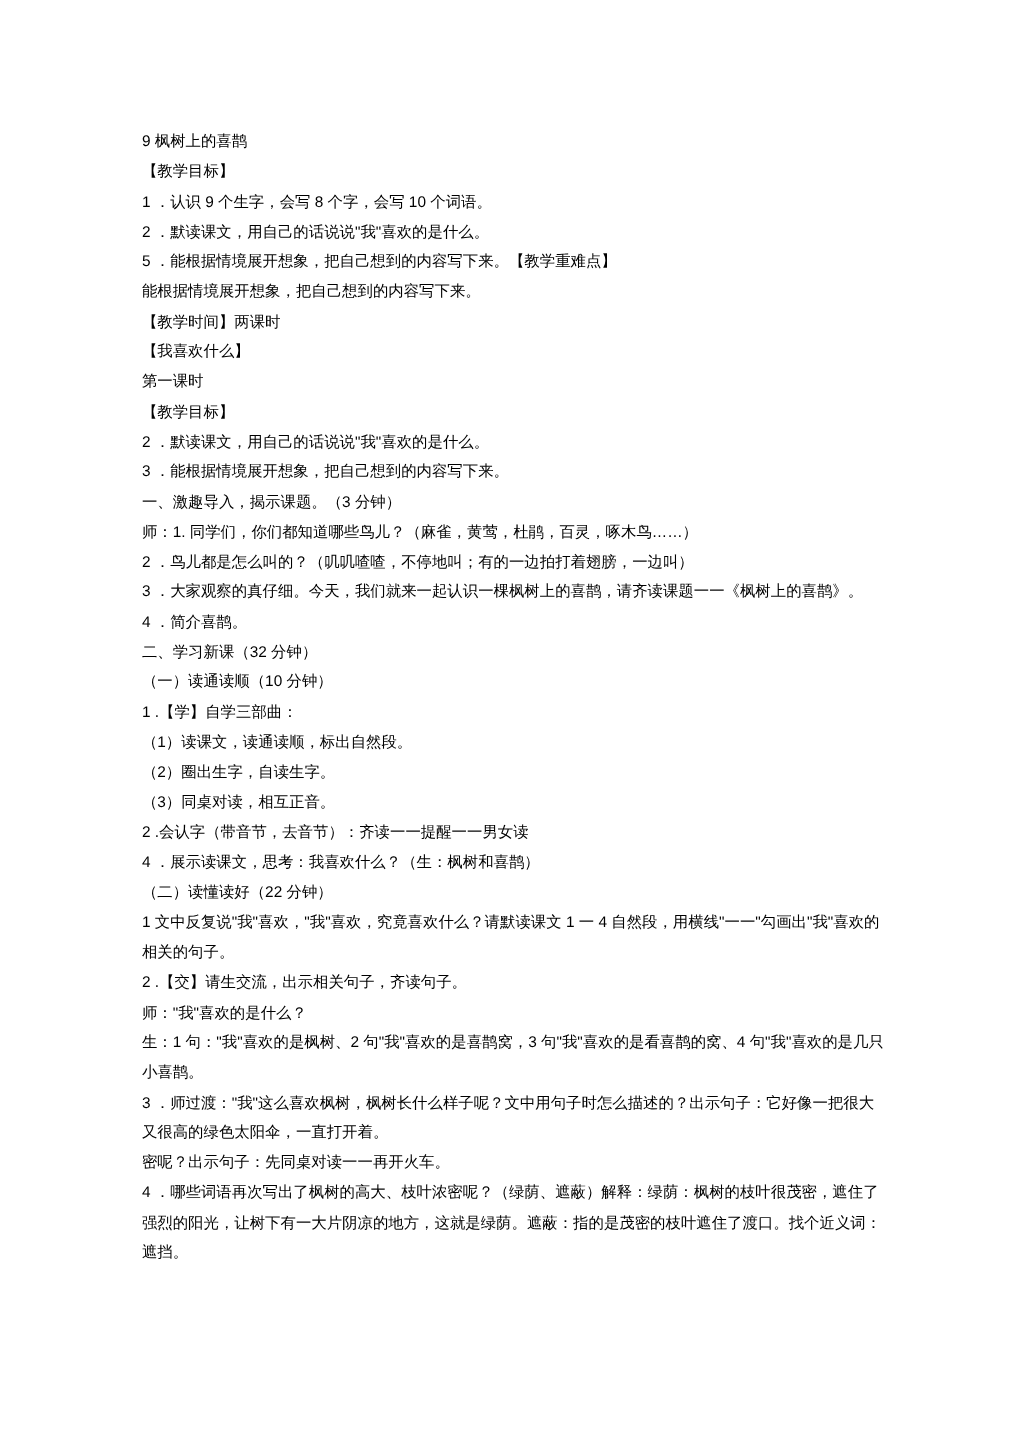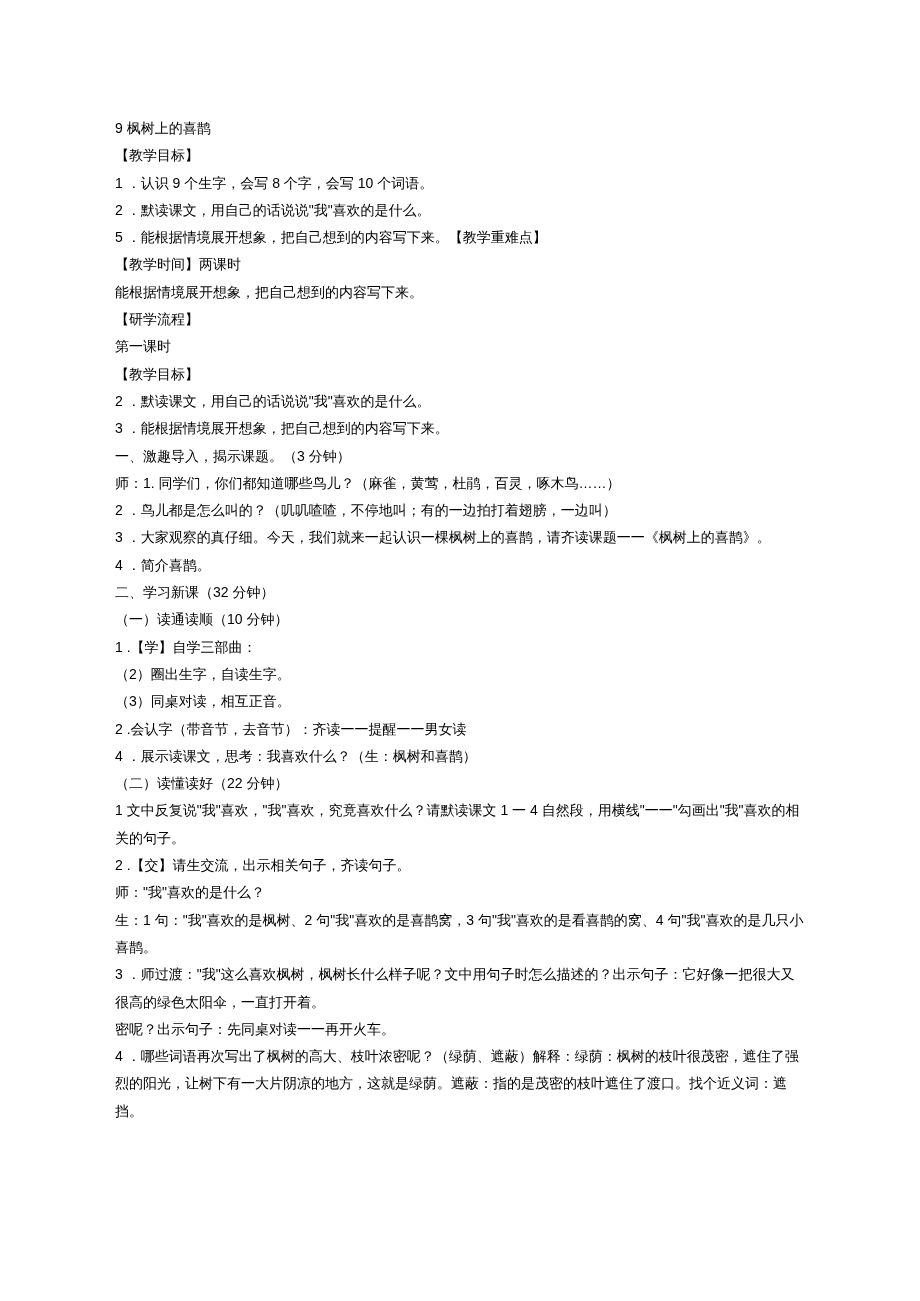--- a/index.html
+++ b/index.html
@@ -12,47 +12,49 @@
     line-height: 1.95;
   }
   .page {
     width: 920px;
     min-height: 1301px;
     padding: 115px 115px 40px 115px;
     box-sizing: border-box;
   }
   .line {
     display: block;
+    margin-left: 14px;
   }
 </style>
 </head>
 <body>
 
 <div class="page">
   <div class="content" id="content-container">
       <span class="line">9 枫树上的喜鹊</span>
       <span class="line">【教学目标】</span>
       <span class="line">1 ．认识 9 个生字，会写 8 个字，会写 10 个词语。</span>
       <span class="line">2 ．默读课文，用自己的话说说"我"喜欢的是什么。</span>
       <span class="line">5 ．能根据情境展开想象，把自己想到的内容写下来。【教学重难点】</span>
+      <span class="line">能根据情境展开想象，把自己想到的内容写下来。</span>
       <span class="line">【教学时间】两课时</span>
-      <span class="line">能根据情境展开想象，把自己想到的内容写下来。</span>
-      <span class="line">【研学流程】</span>
+      <span class="line">【我喜欢什么】</span>
       <span class="line">第一课时</span>
       <span class="line">【教学目标】</span>
       <span class="line">2 ．默读课文，用自己的话说说"我"喜欢的是什么。</span>
       <span class="line">3 ．能根据情境展开想象，把自己想到的内容写下来。</span>
       <span class="line">一、激趣导入，揭示课题。（3 分钟）</span>
       <span class="line">师：1. 同学们，你们都知道哪些鸟儿？（麻雀，黄莺，杜鹃，百灵，啄木鸟……）</span>
       <span class="line">2 ．鸟儿都是怎么叫的？（叽叽喳喳，不停地叫；有的一边拍打着翅膀，一边叫）</span>
       <span class="line">3 ．大家观察的真仔细。今天，我们就来一起认识一棵枫树上的喜鹊，请齐读课题一一《枫树上的喜鹊》。</span>
       <span class="line">4 ．简介喜鹊。</span>
       <span class="line">二、学习新课（32 分钟）</span>
       <span class="line">（一）读通读顺（10 分钟）</span>
       <span class="line">1 .【学】自学三部曲：</span>
+      <span class="line">（1）读课文，读通读顺，标出自然段。</span>
       <span class="line">（2）圈出生字，自读生字。</span>
       <span class="line">（3）同桌对读，相互正音。</span>
       <span class="line">2 .会认字（带音节，去音节）：齐读一一提醒一一男女读</span>
       <span class="line">4 ．展示读课文，思考：我喜欢什么？（生：枫树和喜鹊）</span>
       <span class="line">（二）读懂读好（22 分钟）</span>
       <span class="line">1 文中反复说"我"喜欢，"我"喜欢，究竟喜欢什么？请默读课文 1 一 4 自然段，用横线"一一"勾画出"我"喜欢的相关的句子。</span>
       <span class="line">2 .【交】请生交流，出示相关句子，齐读句子。</span>
       <span class="line">师："我"喜欢的是什么？</span>
       <span class="line">生：1 句："我"喜欢的是枫树、2 句"我"喜欢的是喜鹊窝，3 句"我"喜欢的是看喜鹊的窝、4 句"我"喜欢的是几只小喜鹊。</span>
       <span class="line">3 ．师过渡："我"这么喜欢枫树，枫树长什么样子呢？文中用句子时怎么描述的？出示句子：它好像一把很大又很高的绿色太阳伞，一直打开着。</span>

